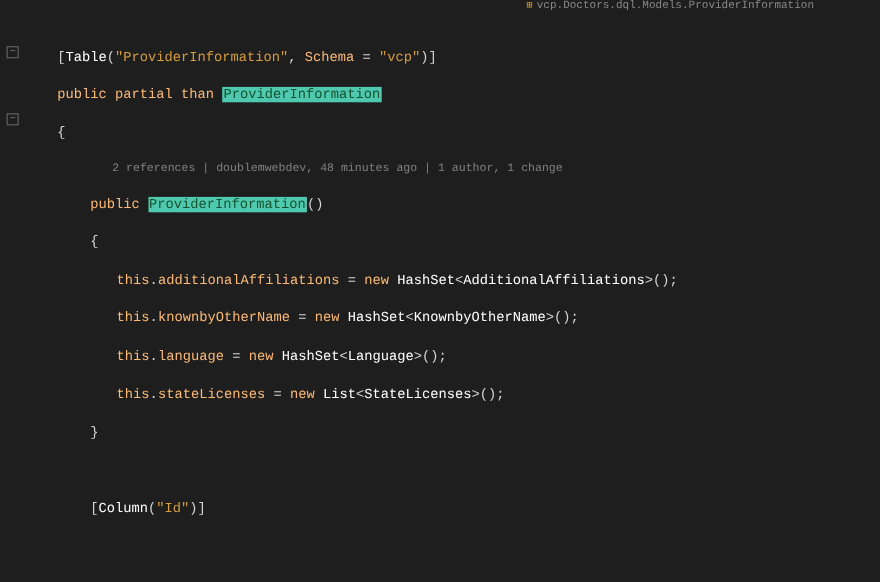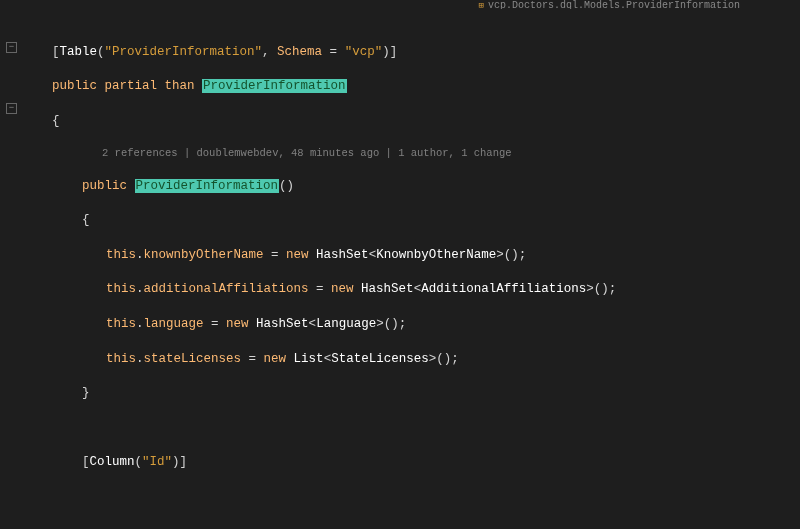--- a/index.html
+++ b/index.html
@@ -90,22 +90,22 @@
     <div class="fold" style="top:94px">−</div>
   </div>
   <div class="code">
 
 <span class="line pad1"><span class="c-punc">[</span><span class="c-type">Table</span><span class="c-punc">(</span><span class="c-str">"ProviderInformation"</span><span class="c-punc">, </span><span class="c-var">Schema</span><span class="c-punc"> = </span><span class="c-str">"vcp"</span><span class="c-punc">)]</span></span>
 <span class="line pad1"><span class="c-kw">public</span> <span class="c-kw">partial</span> <span class="c-kw">than</span> <span class="c-type-hl">ProviderInformation</span></span>
 <span class="line pad1 c-punc">{</span>
 <span class="line pad5 codelens">2 references | doublemwebdev, 48 minutes ago | 1 author, 1 change</span>
 <span class="line pad2"><span class="c-kw">public</span> <span class="c-type-hl">ProviderInformation</span><span class="c-punc">()</span></span>
 <span class="line pad2 c-punc">{</span>
+<span class="line pad3"><span class="c-kw">this</span><span class="c-punc">.</span><span class="c-var">additionalAffiliations</span><span class="c-punc"> = </span><span class="c-kw">new</span> <span class="c-type">HashSet</span><span class="c-punc">&lt;</span><span class="c-type">AdditionalAffiliations</span><span class="c-punc">&gt;();</span></span>
 <span class="line pad3"><span class="c-kw">this</span><span class="c-punc">.</span><span class="c-var">knownbyOtherName</span><span class="c-punc"> = </span><span class="c-kw">new</span> <span class="c-type">HashSet</span><span class="c-punc">&lt;</span><span class="c-type">KnownbyOtherName</span><span class="c-punc">&gt;();</span></span>
-<span class="line pad3"><span class="c-kw">this</span><span class="c-punc">.</span><span class="c-var">additionalAffiliations</span><span class="c-punc"> = </span><span class="c-kw">new</span> <span class="c-type">HashSet</span><span class="c-punc">&lt;</span><span class="c-type">AdditionalAffiliations</span><span class="c-punc">&gt;();</span></span>
 <span class="line pad3"><span class="c-kw">this</span><span class="c-punc">.</span><span class="c-var">language</span><span class="c-punc"> = </span><span class="c-kw">new</span> <span class="c-type">HashSet</span><span class="c-punc">&lt;</span><span class="c-type">Language</span><span class="c-punc">&gt;();</span></span>
 <span class="line pad3"><span class="c-kw">this</span><span class="c-punc">.</span><span class="c-var">stateLicenses</span><span class="c-punc"> = </span><span class="c-kw">new</span> <span class="c-type">List</span><span class="c-punc">&lt;</span><span class="c-type">StateLicenses</span><span class="c-punc">&gt;();</span></span>
 <span class="line pad2 c-punc">}</span>
 <span class="line">&nbsp;</span>
 <span class="line pad2"><span class="c-punc">[</span><span class="c-type">Column</span><span class="c-punc">(</span><span class="c-str">"Id"</span><span class="c-punc">)]</span></span>
 
 
 
 
 

